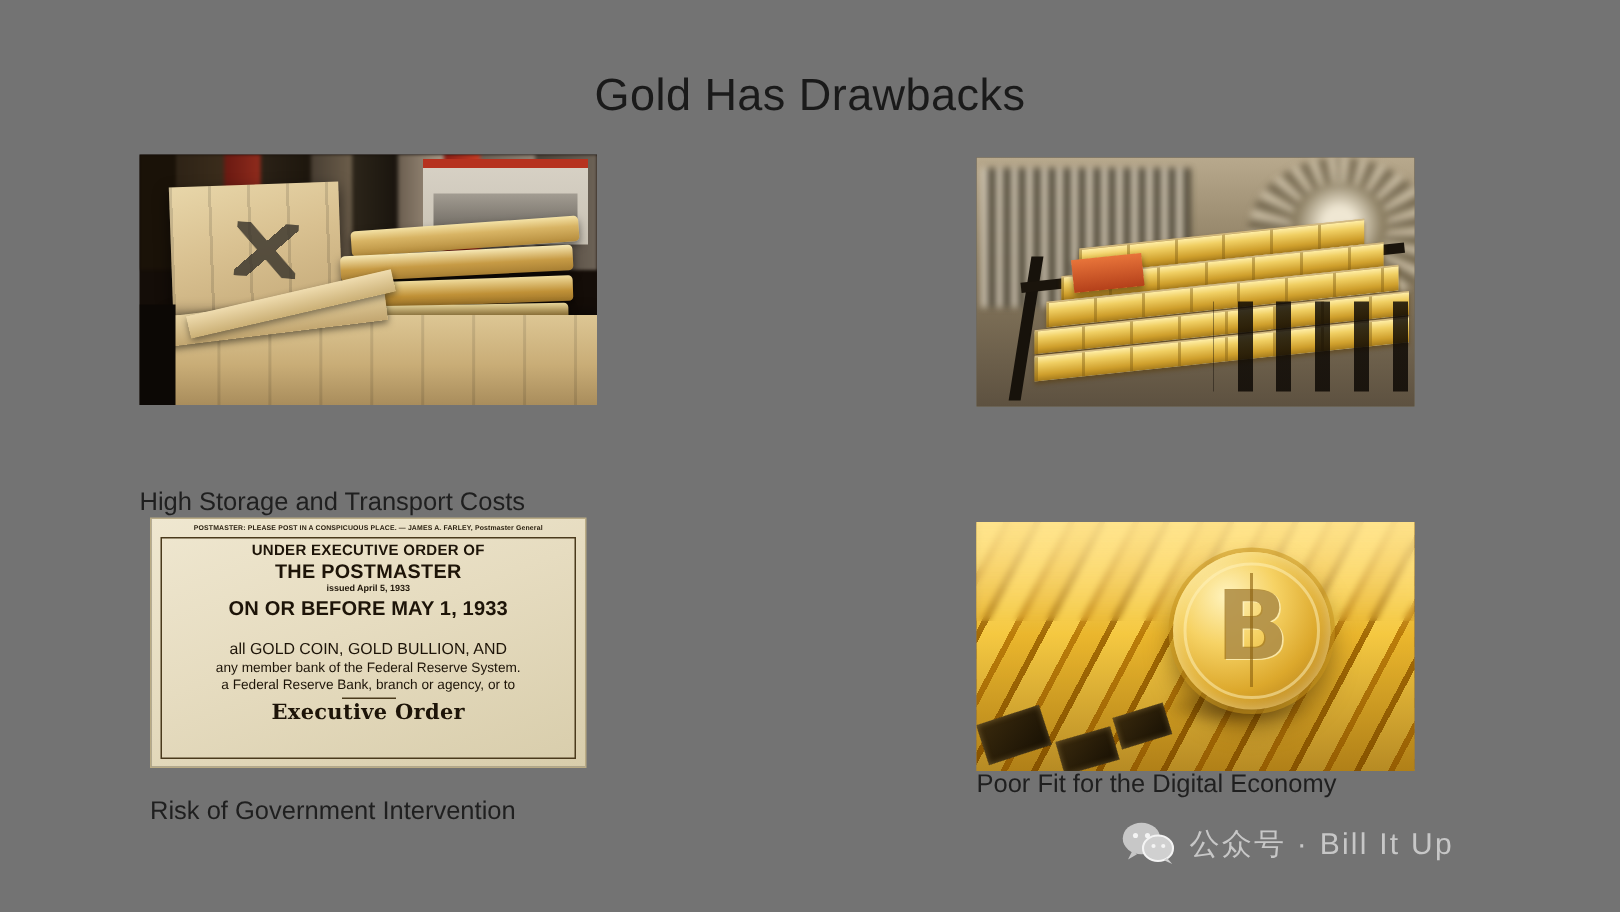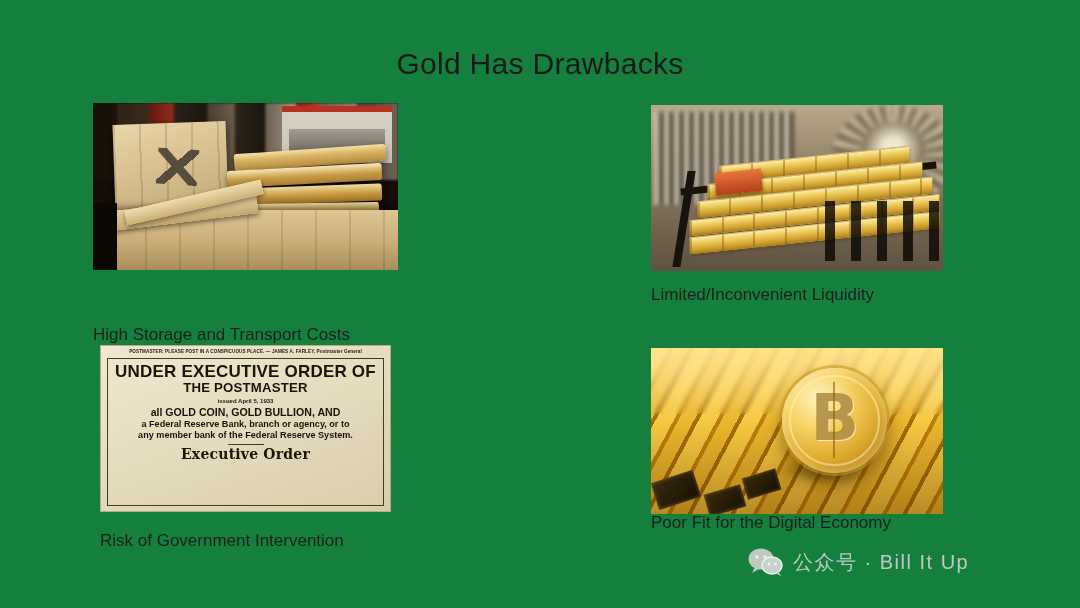--- a/index.html
+++ b/index.html
@@ -12,21 +12,21 @@
   }
 
   body {
     font-family: "Liberation Sans", "DejaVu Sans", sans-serif;
     position: relative;
   }
 
   .slide {
     position: absolute;
     inset: 0;
-    background: #15803d;
+    background: #737373;
   }
 
   
   .slide-title {
     position: absolute;
     top: 46px;
     left: 0;
     width: 1080px;
     text-align: center;
     font-size: 30px;
@@ -237,36 +237,36 @@
     color: #2a2010;
     white-space: nowrap;
   }
   .img-poster .inner-frame {
     position: absolute; left: 6px; right: 6px; top: 12px; bottom: 5px;
     border: 1.6px solid #4a3a1c;
     padding: 4px 5px 0 5px;
     text-align: center;
   }
   .img-poster .l1 {
-    font-size: 17px; font-weight: 700; letter-spacing: .2px; line-height: 1.08;
+    font-size: 10px; font-weight: 700; letter-spacing: .2px; line-height: 1.08;
   }
   .img-poster .l2 {
     font-size: 13.2px; font-weight: 700; letter-spacing: .2px; line-height: 1.08;
   }
   .img-poster .l3 {
     font-size: 6px; font-weight: 700; margin-top: 2px;
   }
   .img-poster .l4 {
     font-size: 9.6px; font-weight: 700; margin-top: 2px; letter-spacing: .1px;
   }
   .img-poster .l5 {
     font-size: 13.4px; font-weight: 700; margin-top: 2px; letter-spacing: .1px;
   }
   .img-poster .body {
-    font-size: 9.1px; font-weight: 700; line-height: 1.22; margin-top: 2px;
+    font-size: 9.1px; font-weight: 400; line-height: 1.22; margin-top: 14px;
     text-align: center;
   }
   .img-poster .body .big { font-size: 10.6px; }
   .img-poster .rule {
     width: 36px; height: 1px; background: #4a3a1c; margin: 3px auto 1px;
   }
   .img-poster .sig {
     font-family: "DejaVu Serif", "Liberation Serif", serif;
     font-size: 14px; font-weight: 700; letter-spacing: .2px;
   }
@@ -394,33 +394,33 @@
         <div class="bar-row br1"></div>
         <div class="bar-row br2"></div>
         <div class="bar-row br3"></div>
         <div class="bar-row br4"></div>
         <div class="bar-row br5"></div>
       </div>
       <div class="copper"></div>
       <div class="shadow-fingers"></div>
     </div>
   </div>
-  <div class="caption cap-tr">Limited/Inconvenient Liquidity</div>
 
   <div class="cell cell-bl">
     <div class="thumb thumb-poster img-poster">
       <div class="top-line">POSTMASTER: PLEASE POST IN A  CONSPICUOUS PLACE. — JAMES A. FARLEY, Postmaster General</div>
       <div class="inner-frame">
         <div class="l1">UNDER EXECUTIVE ORDER  OF</div>
         <div class="l2">THE POSTMASTER</div>
         <div class="l3">issued April 5, 1933</div>
+        <div class="l5">ON OR BEFORE MAY 1, 1933</div>
         <div class="body">
           <div class="big">all  GOLD COIN,  GOLD  BULLION,  AND</div>
+          <div>any  member  bank  of  the  Federal  Reserve  System.</div>
           <div>a  Federal  Reserve  Bank,  branch  or  agency,  or  to</div>
-          <div>any  member  bank  of  the  Federal  Reserve  System.</div>
         </div>
         <div class="rule"></div>
         <div class="sig">Executive Order</div>
       </div>
     </div>
   </div>
   <div class="caption cap-bl">Risk of Government Intervention</div>
 
   <div class="cell cell-br">
     <div class="thumb thumb-btc img-btc">

